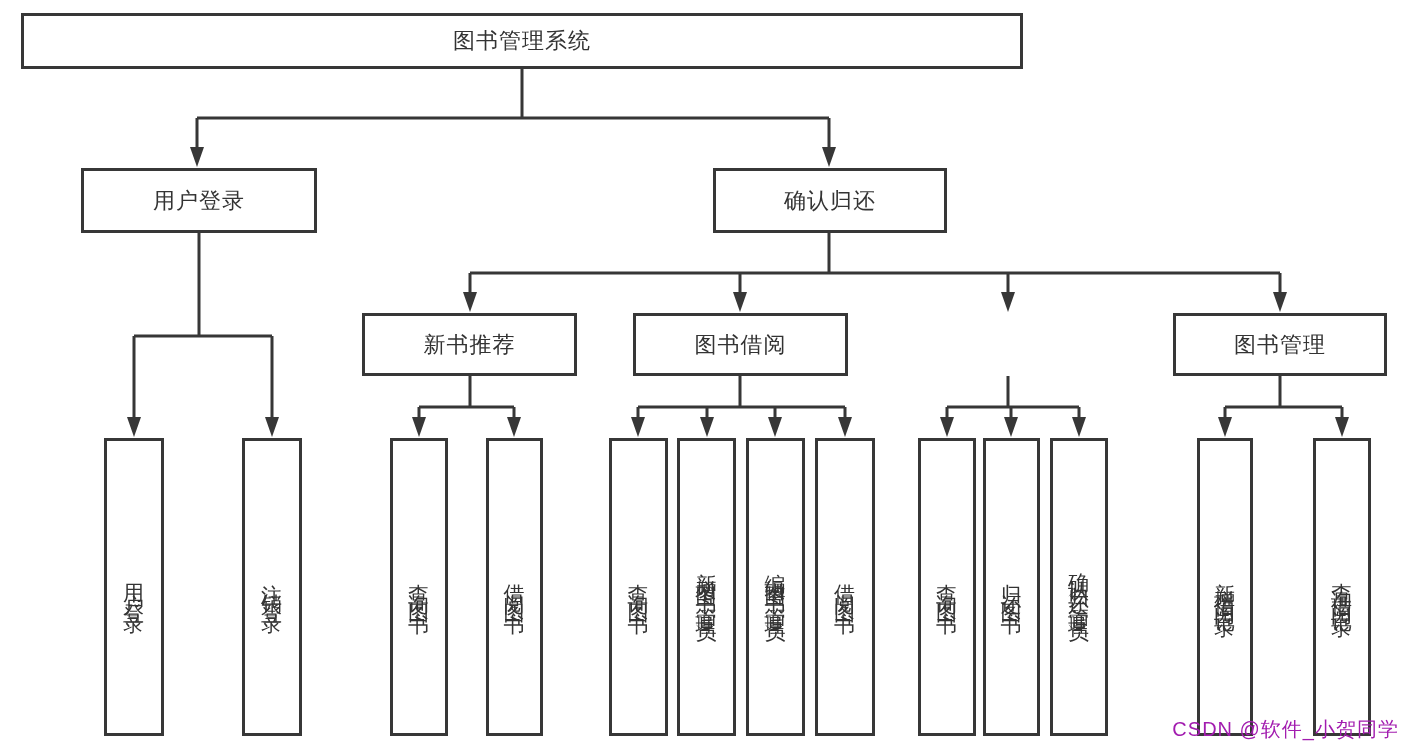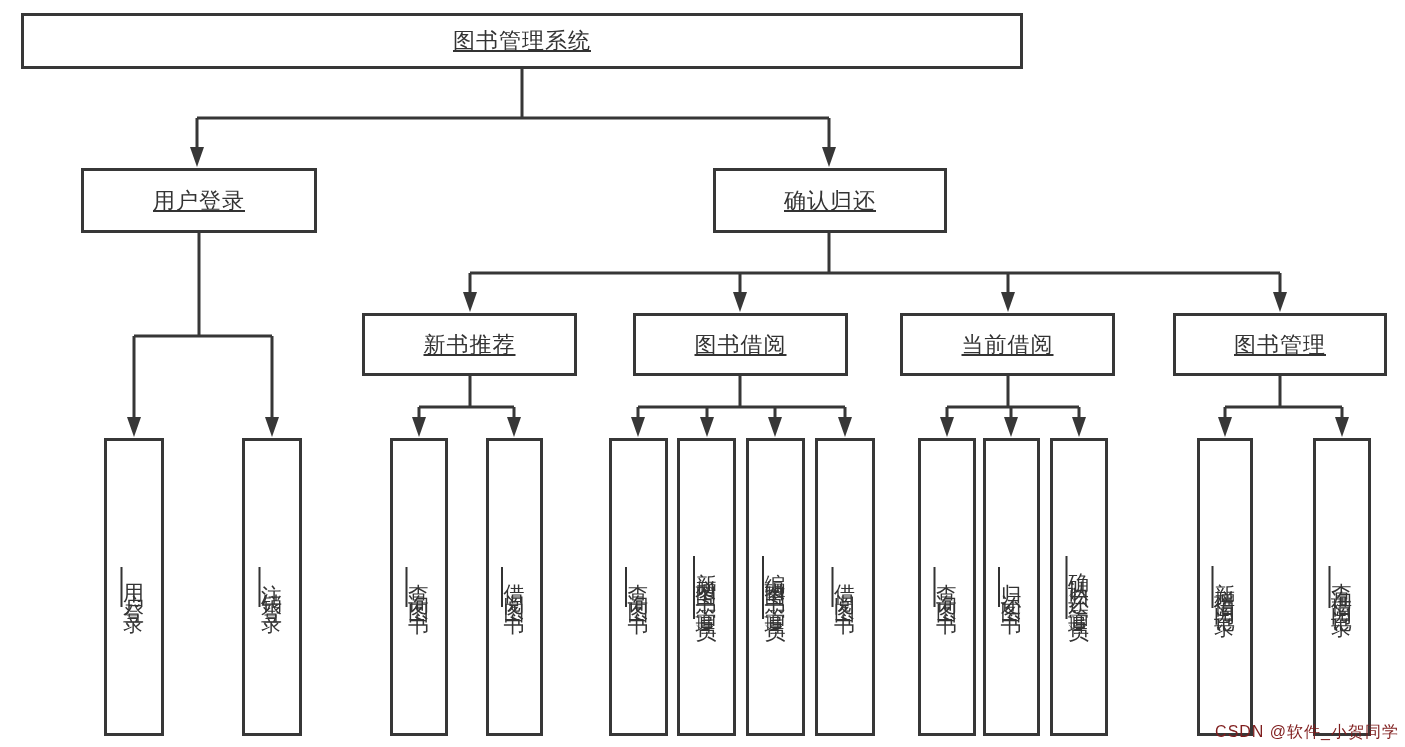--- a/index.html
+++ b/index.html
@@ -24,21 +24,20 @@
   .node {
     position: absolute;
     box-sizing: border-box;
     background: #ffffff;
     border: 3px solid #373737;
     color: #333333;
     display: flex;
     align-items: center;
     justify-content: center;
     z-index: 2;
-    text-decoration: underline;
   }
   .lvl-h {
     font-size: 22px;
     letter-spacing: 1px;
     white-space: nowrap;
   }
   .lvl-v {
     font-size: 21px;
   }
   .lvl-v span {
@@ -48,23 +47,23 @@
     line-height: 1;
     white-space: nowrap;
   }
   .lvl-v.long span {
     letter-spacing: 7px;
   }
   .watermark {
     position: absolute;
     right: 6px;
     bottom: 4px;
-    font-size: 16px;
+    font-size: 20px;
     letter-spacing: 1px;
-    color: #7f1d1d;
+    color: #a21caf;
     z-index: 3;
     white-space: nowrap;
   }
 </style>
 </head>
 <body>
 
 <div id="stage">
 
   <svg class="wires" width="1405" height="747" viewBox="0 0 1405 747">
@@ -120,23 +119,20 @@
   <div class="node lvl-h" style="left:713px;top:168px;width:234px;height:65px">
     <span>确认归还</span>
   </div>
 
   <div class="node lvl-h" style="left:362px;top:313px;width:215px;height:63px">
     <span>新书推荐</span>
   </div>
   <div class="node lvl-h" style="left:633px;top:313px;width:215px;height:63px">
     <span>图书借阅</span>
   </div>
-  <div class="node lvl-h" style="left:900px;top:313px;width:215px;height:63px">
-    <span>当前借阅</span>
-  </div>
   <div class="node lvl-h" style="left:1173px;top:313px;width:214px;height:63px">
     <span>图书管理</span>
   </div>
 
   <div class="node lvl-v" style="left:104px;top:438px;width:60px;height:298px">
     <span>用户登录</span>
   </div>
   <div class="node lvl-v" style="left:242px;top:438px;width:60px;height:298px">
     <span>注销登录</span>
   </div>

